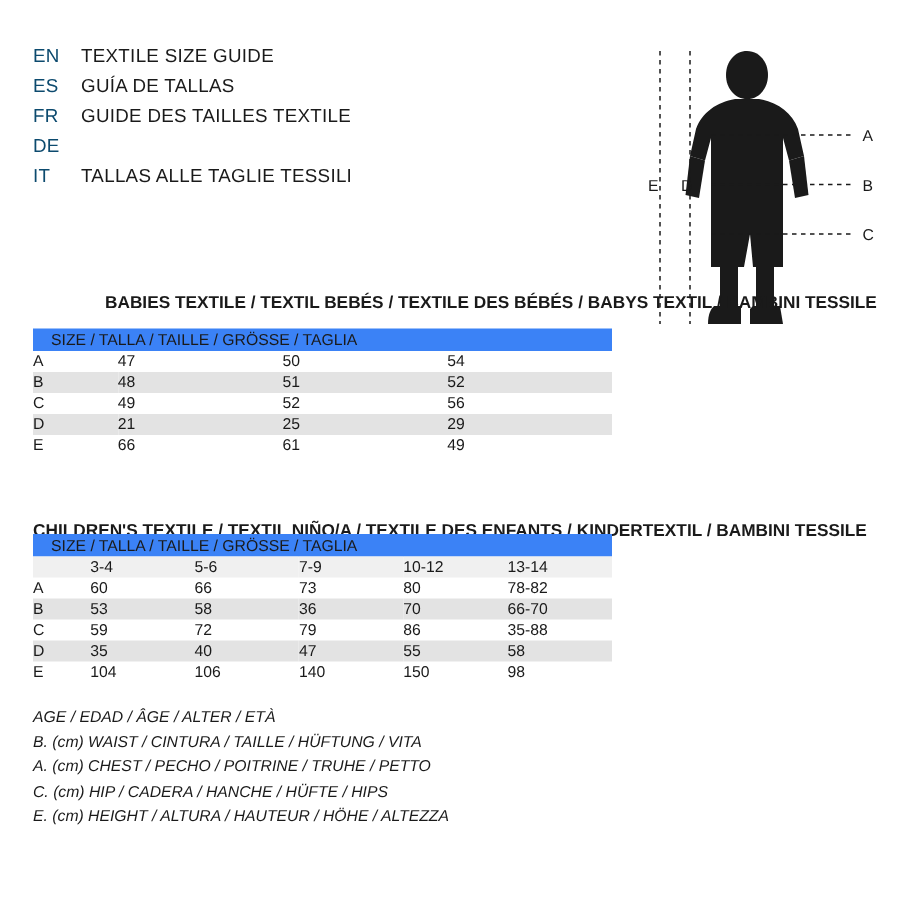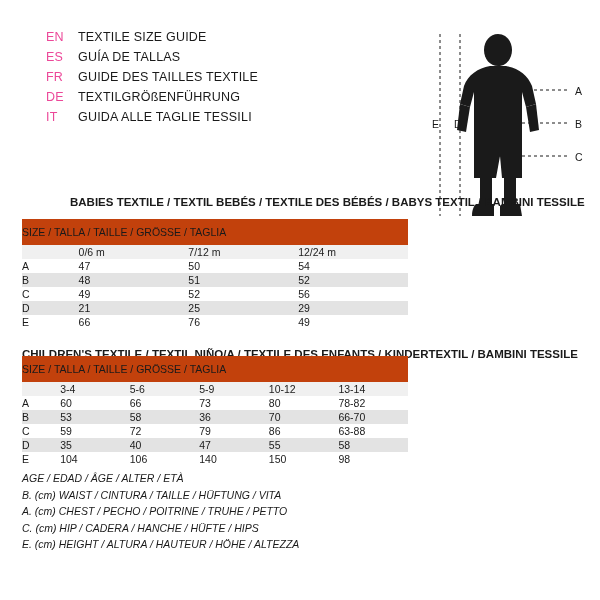--- a/index.html
+++ b/index.html
@@ -31,22 +31,21 @@
   .lang-row {
     display: flex;
     align-items: baseline;
     height: 20px;
     font-size: 12.5px;
     letter-spacing: 0.2px;
   }
   .lang-code {
     width: 32px;
     flex: 0 0 32px;
-    color: #ec4899;
-    margin-left: 24px;
+    color: #0c4a6e;
   }
   .lang-title {
     color: #1a1a1a;
     text-align: right;
   }
 
   
   .figure-area {
     position: absolute;
     left: 430px;
@@ -88,23 +87,24 @@
   #children-table { top: 356px; width: 386px; }
 
   .size-table td, .size-table th {
     padding: 0;
     height: 14px;
     line-height: 14px;
     text-align: left;
     font-weight: normal;
   }
   .size-table tr.head-row td {
-    background: #c2410c;
+    background: #3b82f6;
     font-weight: normal;
-    height: 26px;
+    height: 15px;
+    padding-left: 12px;
   }
   .size-table tr.shaded td {
     background: #e3e3e3;
   }
   .size-table tr.sub-row td {
     background: #f0f0f0;
   }
   .cell-label { width: 34px; padding-left: 2px; }
   .cell-v { width: 66px; }
   .cell-v6 { width: 62px; }
@@ -133,25 +133,24 @@
     <div class="lang-row">
       <span class="lang-code">ES</span>
       <span class="lang-title">GUÍA DE TALLAS</span>
     </div>
     <div class="lang-row">
       <span class="lang-code">FR</span>
       <span class="lang-title">GUIDE DES TAILLES TEXTILE</span>
     </div>
     <div class="lang-row">
       <span class="lang-code">DE</span>
-      <span class="lang-title">TEXTILGRÖßENFÜHRUNG</span>
     </div>
     <div class="lang-row">
       <span class="lang-code">IT</span>
-      <span class="lang-title">GUIDA ALLE TAGLIE TESSILI</span>
+      <span class="lang-title">TALLAS ALLE TAGLIE TESSILI</span>
     </div>
   </div>
 
   <div class="figure-area">
     <svg class="figure-svg" width="160" height="195" viewBox="0 0 160 195">
 
       <path d="M68 6 C60 6 54 13 54 22 C54 31 60 38 68 38 C76 38 82 31 82 22 C82 13 76 6 68 6 Z" fill="#1a1a1a"></path>
 
       <path d="M60 38 L76 38 C88 40 98 47 102 58 L106 76 L96 79 L92 64 L92 122 L44 122 L44 64 L40 79 L30 76 L34 58 C38 47 48 40 60 38 Z" fill="#1a1a1a"></path>
 
@@ -180,26 +179,20 @@
     <span class="fig-label" style="left:2px; top:90px;">E</span>
   </div>
 
   <div class="section-title" id="babies-title">BABIES TEXTILE / TEXTIL BEBÉS / TEXTILE DES BÉBÉS / BABYS TEXTIL / BAMBINI TESSILE</div>
 
   <table class="size-table" id="babies-table">
     <tbody>
       <tr class="head-row">
         <td colspan="4">SIZE / TALLA / TAILLE / GRÖSSE / TAGLIA</td>
       </tr>
-      <tr class="sub-row">
-        <td class="cell-label"></td>
-        <td class="cell-v">0/6 m</td>
-        <td class="cell-v">7/12 m</td>
-        <td class="cell-v">12/24 m</td>
-      </tr>
       <tr>
         <td class="cell-label">A</td>
         <td class="cell-v">47</td>
         <td class="cell-v">50</td>
         <td class="cell-v">54</td>
       </tr>
       <tr class="shaded">
         <td class="cell-label">B</td>
         <td class="cell-v">48</td>
         <td class="cell-v">51</td>
@@ -213,38 +206,38 @@
       </tr>
       <tr class="shaded">
         <td class="cell-label">D</td>
         <td class="cell-v">21</td>
         <td class="cell-v">25</td>
         <td class="cell-v">29</td>
       </tr>
       <tr>
         <td class="cell-label">E</td>
         <td class="cell-v">66</td>
-        <td class="cell-v">76</td>
+        <td class="cell-v">61</td>
         <td class="cell-v">49</td>
       </tr>
     </tbody>
   </table>
 
   <div class="section-title" id="children-title">CHILDREN'S TEXTILE / TEXTIL NIÑO/A / TEXTILE DES ENFANTS / KINDERTEXTIL / BAMBINI TESSILE</div>
 
   <table class="size-table" id="children-table">
     <tbody>
       <tr class="head-row">
         <td colspan="6">SIZE / TALLA / TAILLE / GRÖSSE / TAGLIA</td>
       </tr>
       <tr class="sub-row">
         <td class="cell-label"></td>
         <td class="cell-v6">3-4</td>
         <td class="cell-v6">5-6</td>
-        <td class="cell-v6">5-9</td>
+        <td class="cell-v6">7-9</td>
         <td class="cell-v6">10-12</td>
         <td class="cell-v6">13-14</td>
       </tr>
       <tr>
         <td class="cell-label">A</td>
         <td class="cell-v6">60</td>
         <td class="cell-v6">66</td>
         <td class="cell-v6">73</td>
         <td class="cell-v6">80</td>
         <td class="cell-v6">78-82</td>
@@ -256,21 +249,21 @@
         <td class="cell-v6">36</td>
         <td class="cell-v6">70</td>
         <td class="cell-v6">66-70</td>
       </tr>
       <tr>
         <td class="cell-label">C</td>
         <td class="cell-v6">59</td>
         <td class="cell-v6">72</td>
         <td class="cell-v6">79</td>
         <td class="cell-v6">86</td>
-        <td class="cell-v6">63-88</td>
+        <td class="cell-v6">35-88</td>
       </tr>
       <tr class="shaded">
         <td class="cell-label">D</td>
         <td class="cell-v6">35</td>
         <td class="cell-v6">40</td>
         <td class="cell-v6">47</td>
         <td class="cell-v6">55</td>
         <td class="cell-v6">58</td>
       </tr>
       <tr>

